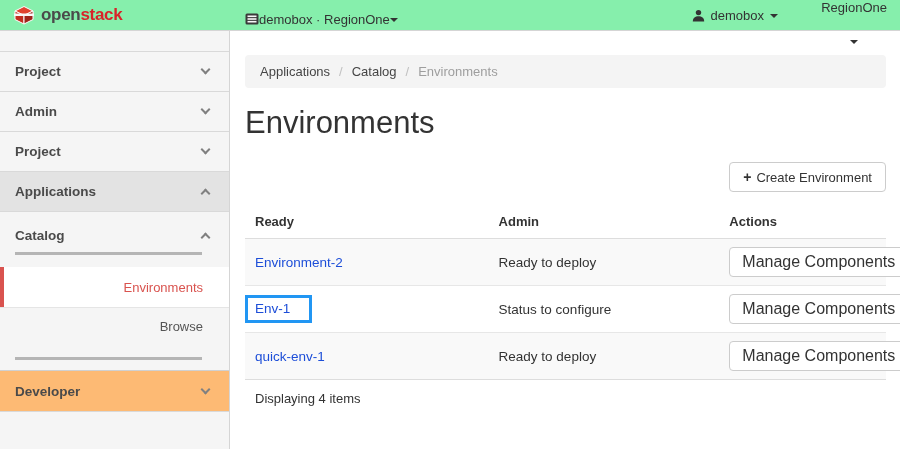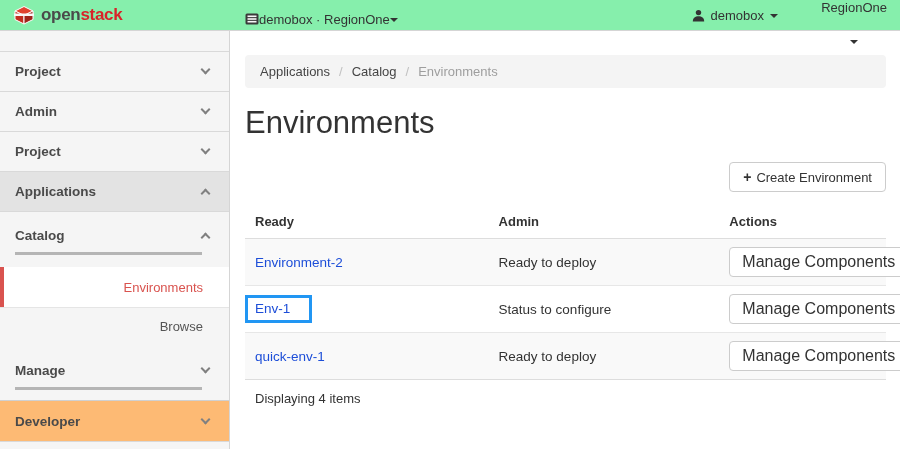--- a/index.html
+++ b/index.html
@@ -146,24 +146,20 @@
   <div class="nav-underline"></div>
 
   <div class="nav-l3 active">
     <span>Environments</span>
   </div>
   <div class="nav-l3 browse">
     <span>Browse</span>
   </div>
 
   <div class="manage-group">
-    <div class="nav-l2-head" style="margin-top:0;">
-      <span>Manage</span>
-      <span class="chev chev-down"></span>
-    </div>
     <div class="nav-underline" style="margin-bottom:0;"></div>
   </div>
 
   <div class="nav-row developer">
     <span>Developer</span>
     <span class="chev chev-down"></span>
   </div>
 </div>
 
 <div class="main">

